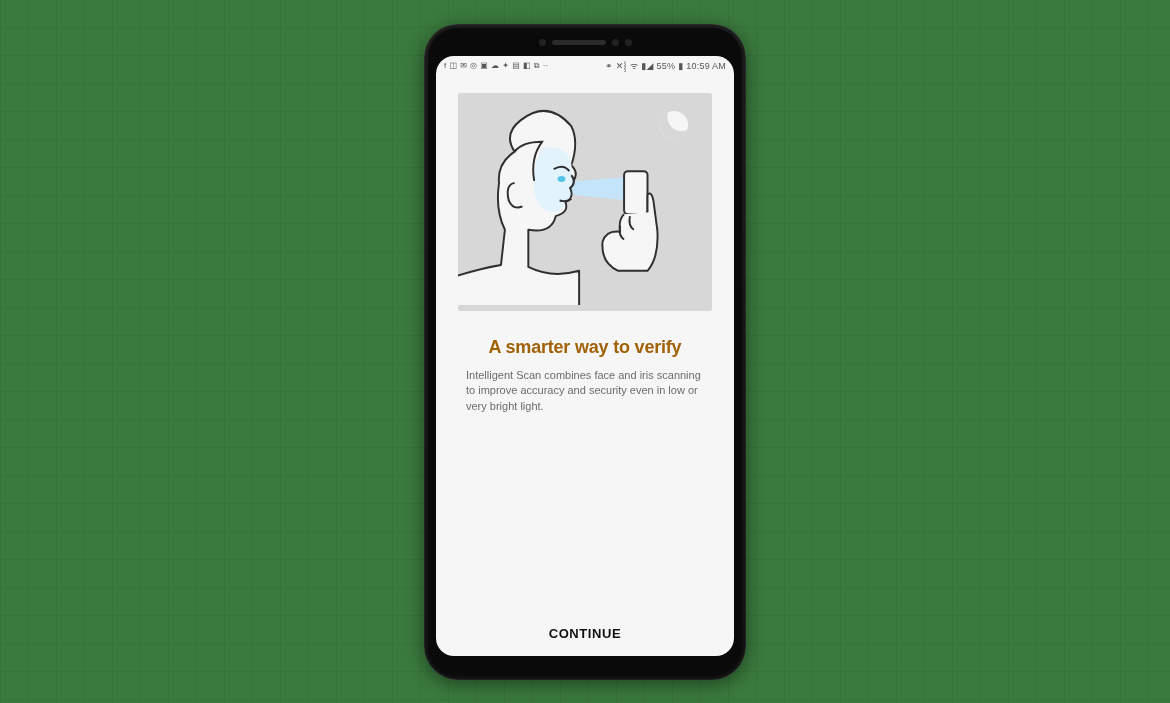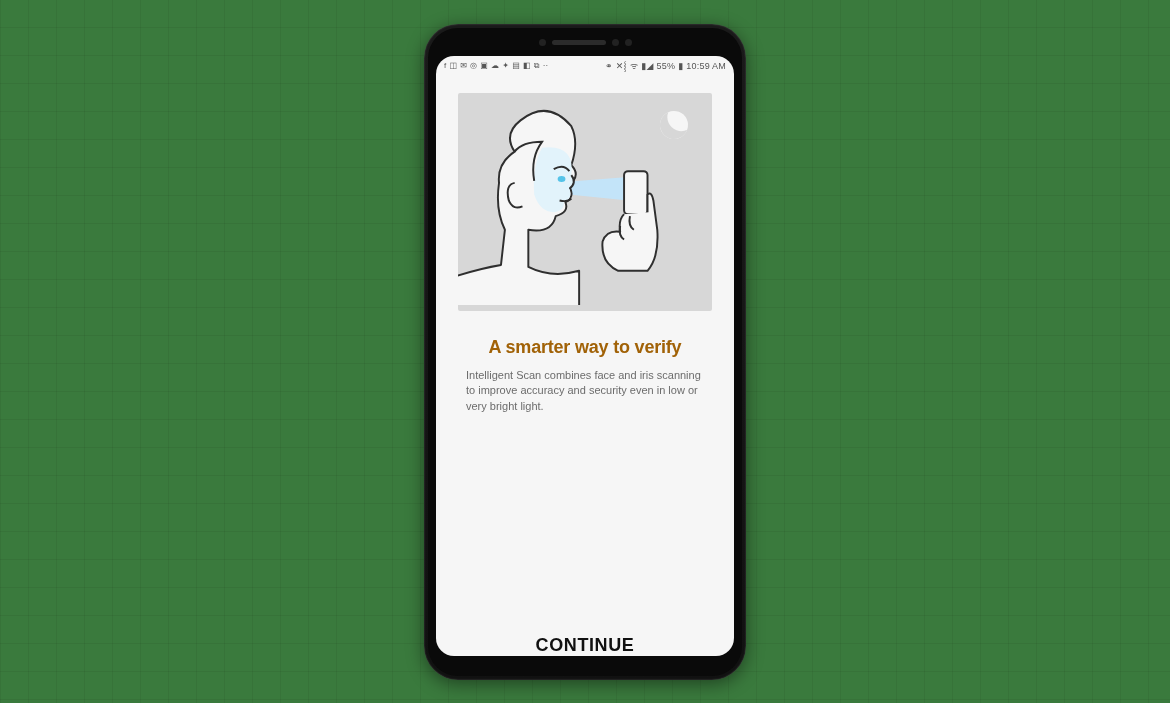--- a/index.html
+++ b/index.html
@@ -72,22 +72,22 @@
     letter-spacing:-.2px;
   }
   .body-copy{
     margin:10px 30px 0 30px;
     font-size:11px;
     line-height:1.45;
     color:#6c6c6c;
   }
   .spacer{flex:1;}
   .continue{
-    height:44px;display:flex;align-items:flex-end;justify-content:center;
-    font-weight:700;font-size:18px;letter-spacing:.6px;color:#111;
+    height:44px;display:flex;align-items:center;justify-content:center;
+    font-weight:700;font-size:13px;letter-spacing:.6px;color:#111;
     cursor:pointer;user-select:none;
   }
 </style>
 </head>
 <body>
 
 <div class="page">
   <div class="phone">
     <div class="phone-inner">
       <div class="bezel-top">

